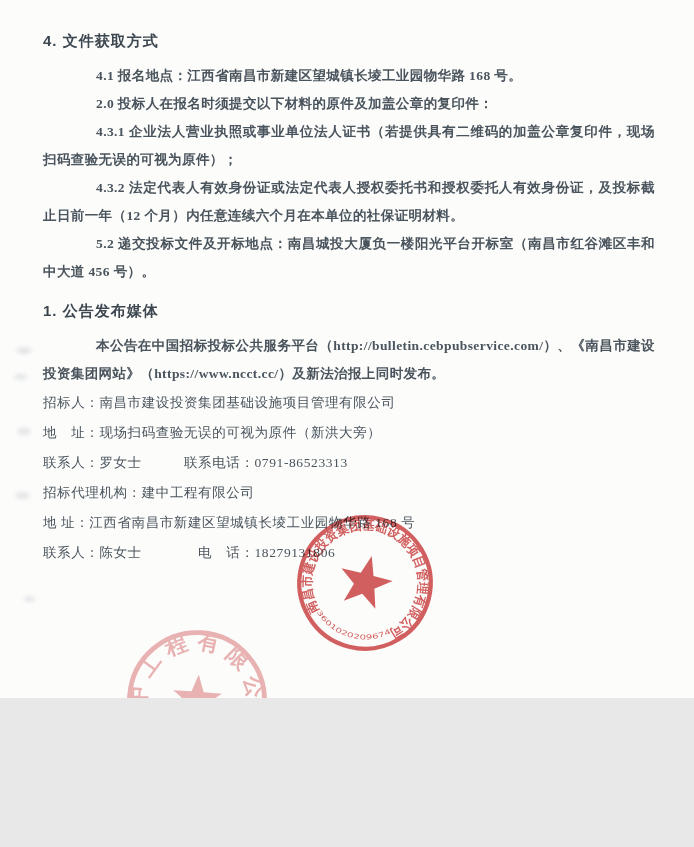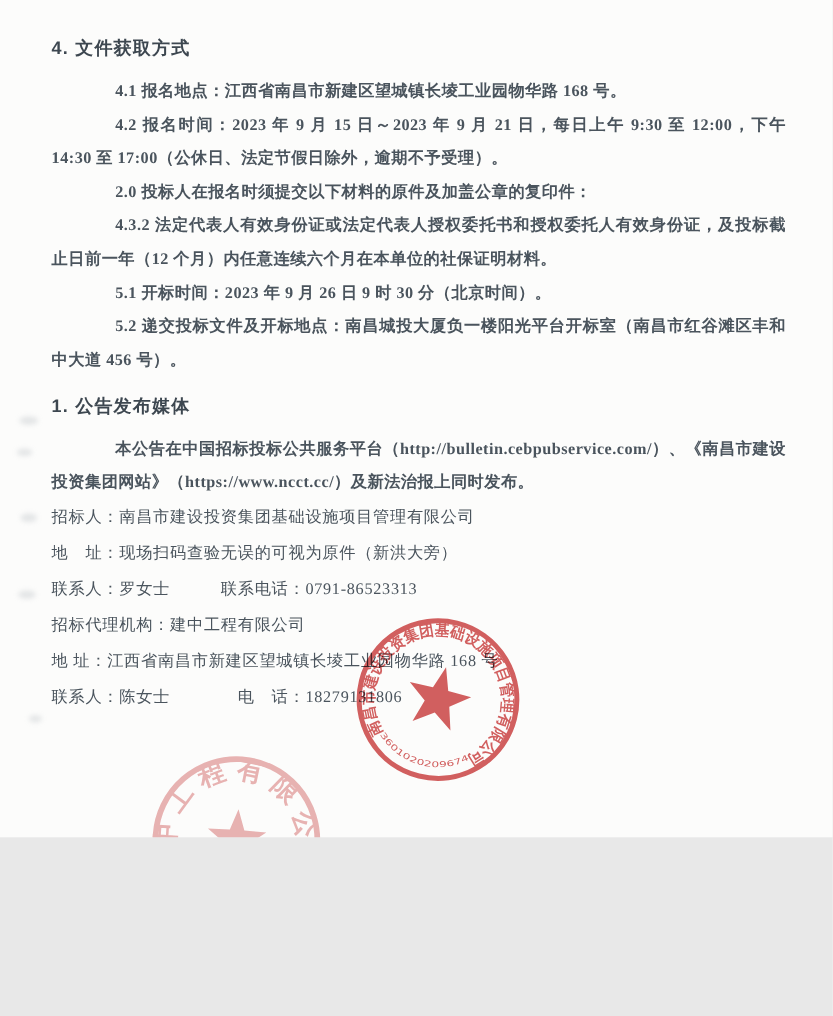--- a/index.html
+++ b/index.html
@@ -92,27 +92,26 @@
   <span class="mark m3"></span>
   <span class="mark m4"></span>
   <span class="mark m5"></span>
   <span class="mark m6"></span>
 
   <div class="content">
 
     <section>
       <h2 class="h">4. 文件获取方式</h2>
       <p class="para indent">4.1 报名地点：江西省南昌市新建区望城镇长堎工业园物华路 168 号。</p>
-      <p class="para indent">4.2 报名时间：2023 年 9 月 15 日～2023 年 9 月 21 日，每日上午 9:30 至 12:00，下午 14:30 至 17:00（公休日、法定节假日除外，逾期不予受理）。</p>
       <p class="para indent">2.0 投标人在报名时须提交以下材料的原件及加盖公章的复印件：</p>
+      <p class="para indent">4.3.1 企业法人营业执照或事业单位法人证书（若提供具有二维码的加盖公章复印件，现场扫码查验无误的可视为原件）；</p>
       <p class="para indent">4.3.2 法定代表人有效身份证或法定代表人授权委托书和授权委托人有效身份证，及投标截止日前一年（12 个月）内任意连续六个月在本单位的社保证明材料。</p>
     </section>
 
     <section>
-      <p class="para indent">5.1 开标时间：2023 年 9 月 26 日 9 时 30 分（北京时间）。</p>
       <p class="para indent">5.2 递交投标文件及开标地点：南昌城投大厦负一楼阳光平台开标室（南昌市红谷滩区丰和中大道 456 号）。</p>
     </section>
 
     <section>
       <h2 class="h">1. 公告发布媒体</h2>
       <p class="para indent">本公告在中国招标投标公共服务平台（http://bulletin.cebpubservice.com/）、《南昌市建设投资集团网站》（https://www.ncct.cc/）及新法治报上同时发布。</p>
     </section>
 
     <section>
       <p class="contact">招标人：南昌市建设投资集团基础设施项目管理有限公司</p>

